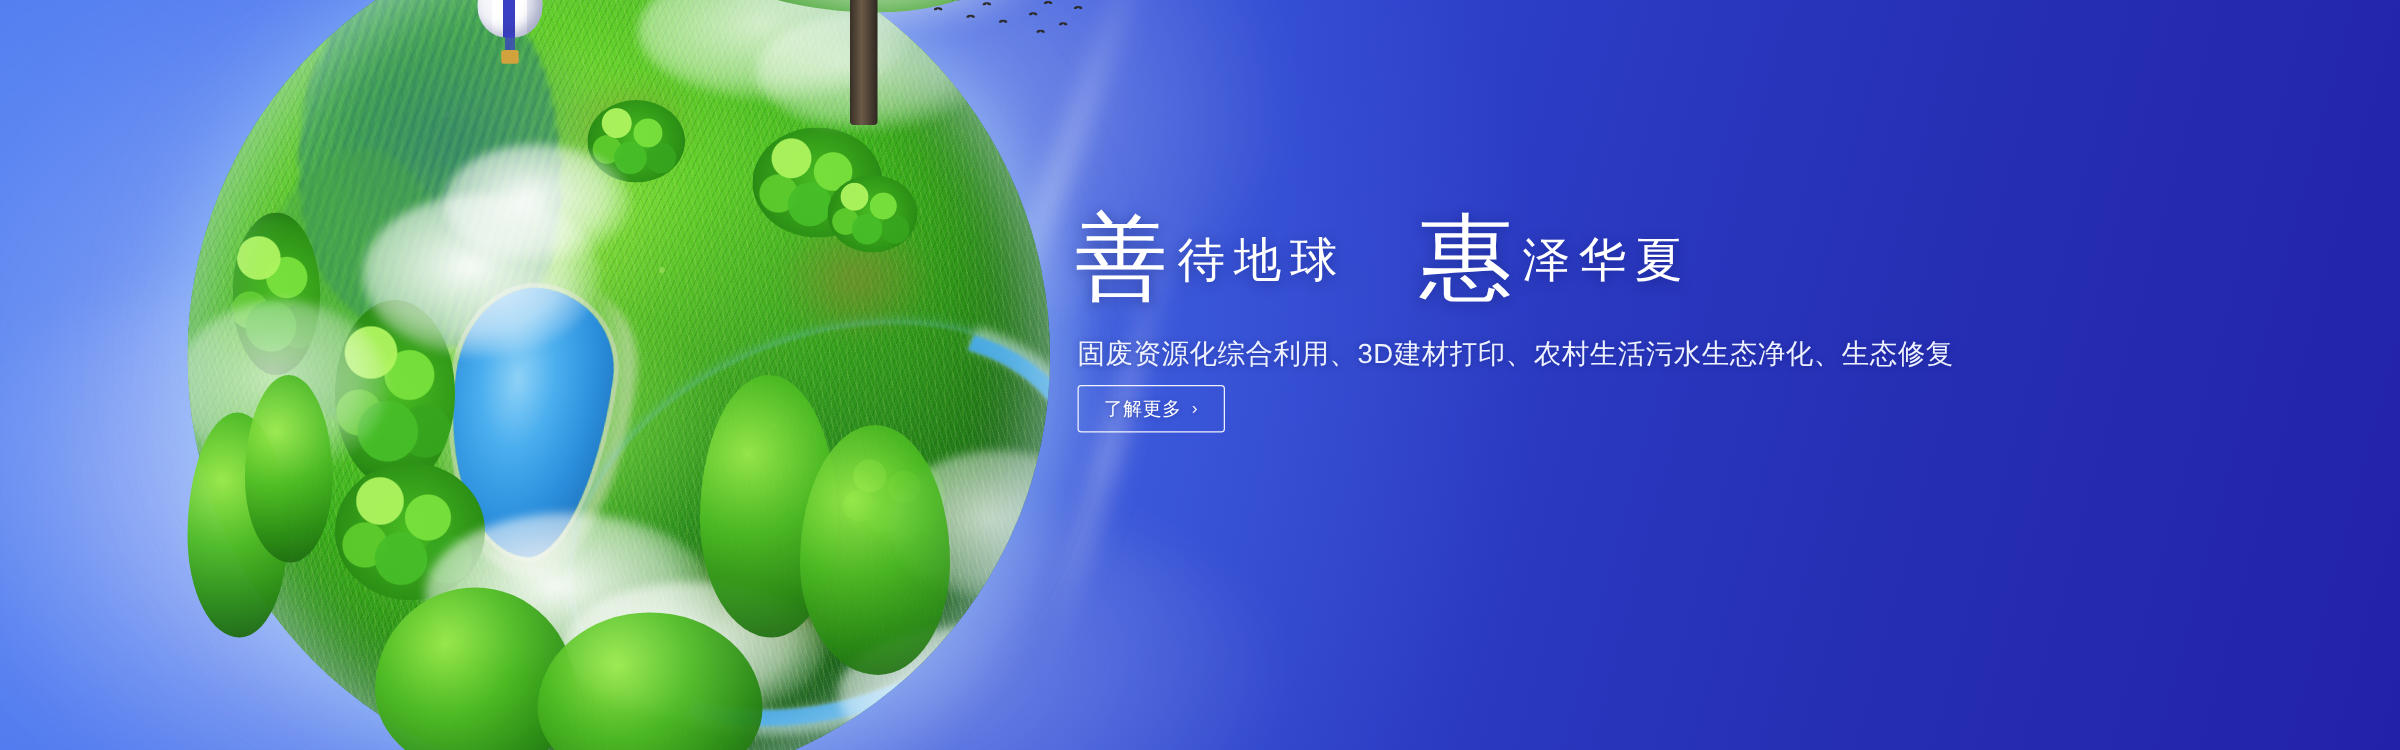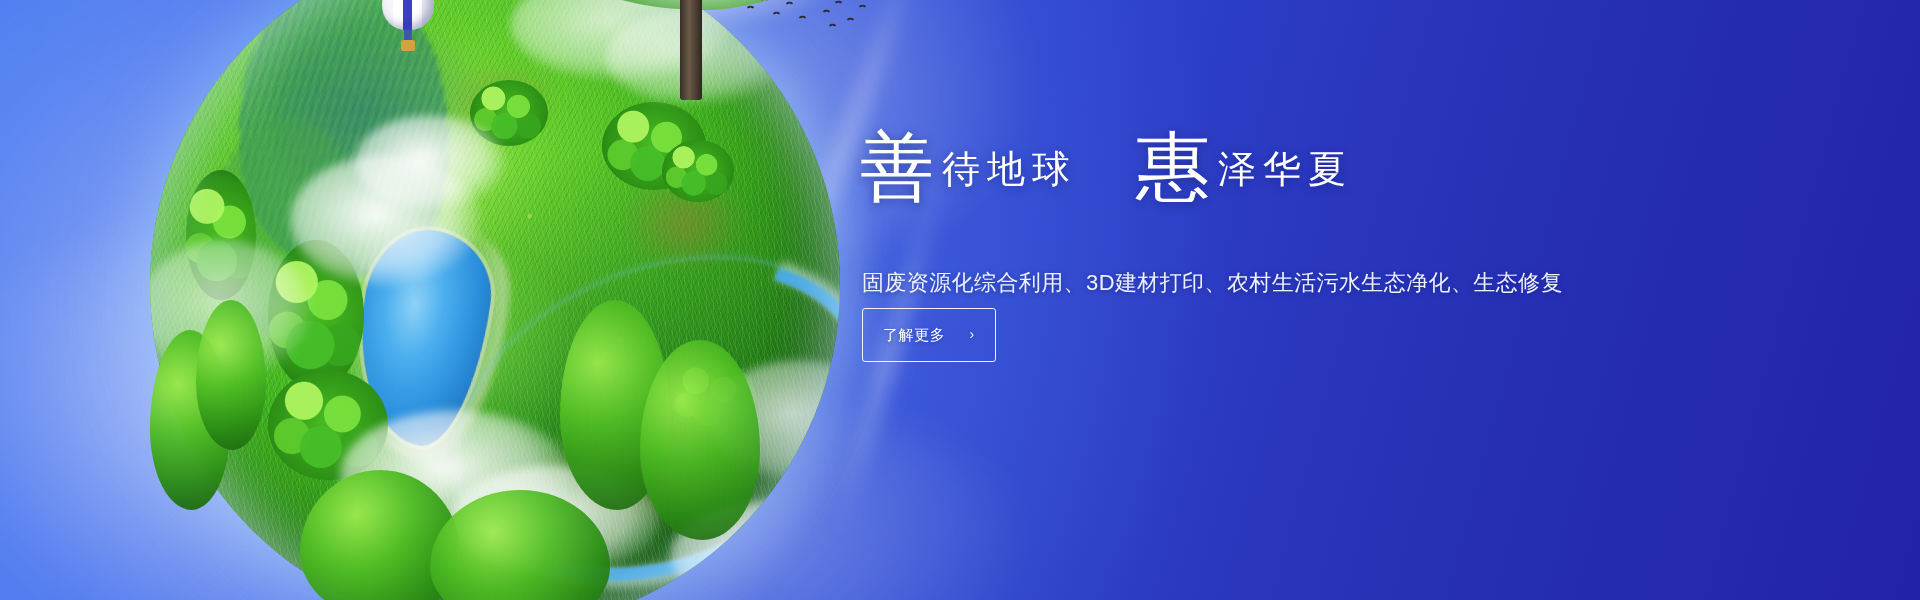--- a/index.html
+++ b/index.html
@@ -221,21 +221,21 @@
     background:radial-gradient(circle at 35% 30%, #9ceb4d 0%, #4fbd24 38%, #2a8c14 72%, #1a5f0e 100%); }
 
   
   .content{ position:absolute; left:860px; top:0; width:700px; height:600px; }
 
   .headline{
     position:absolute; left:0; top:130px; width:700px; height:92px;
     color:#ffffff; white-space:nowrap;
     text-shadow:0 2px 10px rgba(10,20,90,.45);
   }
-  .hl-group{ display:inline-block; vertical-align:baseline; }
+  .hl-group{ display:inline-block; vertical-align:baseline;margin-top:40px; }
   .hl-big{
     font-family:"Liberation Serif","DejaVu Serif",serif;
     font-size:74px; line-height:74px; font-weight:400;
     letter-spacing:0; vertical-align:-6px;
   }
   .hl-small{
     font-family:"Liberation Serif","DejaVu Serif",serif;
     font-size:38px; line-height:38px; font-weight:400;
     letter-spacing:7px; margin-left:8px; vertical-align:4px;
   }
@@ -250,22 +250,22 @@
 
   .tagline{
     position:absolute; left:2px; top:270px; width:700px;
     color:#eef1ff; font-size:22px; line-height:26px; letter-spacing:.4px;
     font-weight:400; white-space:nowrap;
     text-shadow:0 1px 5px rgba(10,20,90,.40);
   }
 
   .cta{
     position:absolute; left:2px; top:308px;
-    display:inline-flex; align-items:center; justify-content:center; gap:24px;
-    min-width:116px; height:54px; padding:0 20px;
+    display:inline-flex; align-items:center; justify-content:center; gap:8px;
+    min-width:116px; height:38px; padding:0 20px;
     border:1px solid rgba(255,255,255,.92); border-radius:3px;
     background:transparent; color:#ffffff;
     font-size:15px; letter-spacing:.6px; cursor:pointer;
     text-shadow:0 1px 4px rgba(10,20,90,.35);
   }
   .cta .chev{ font-size:14px; opacity:.95; transform:translateY(-1px); }
 </style>
 </head>
 <body>
 

